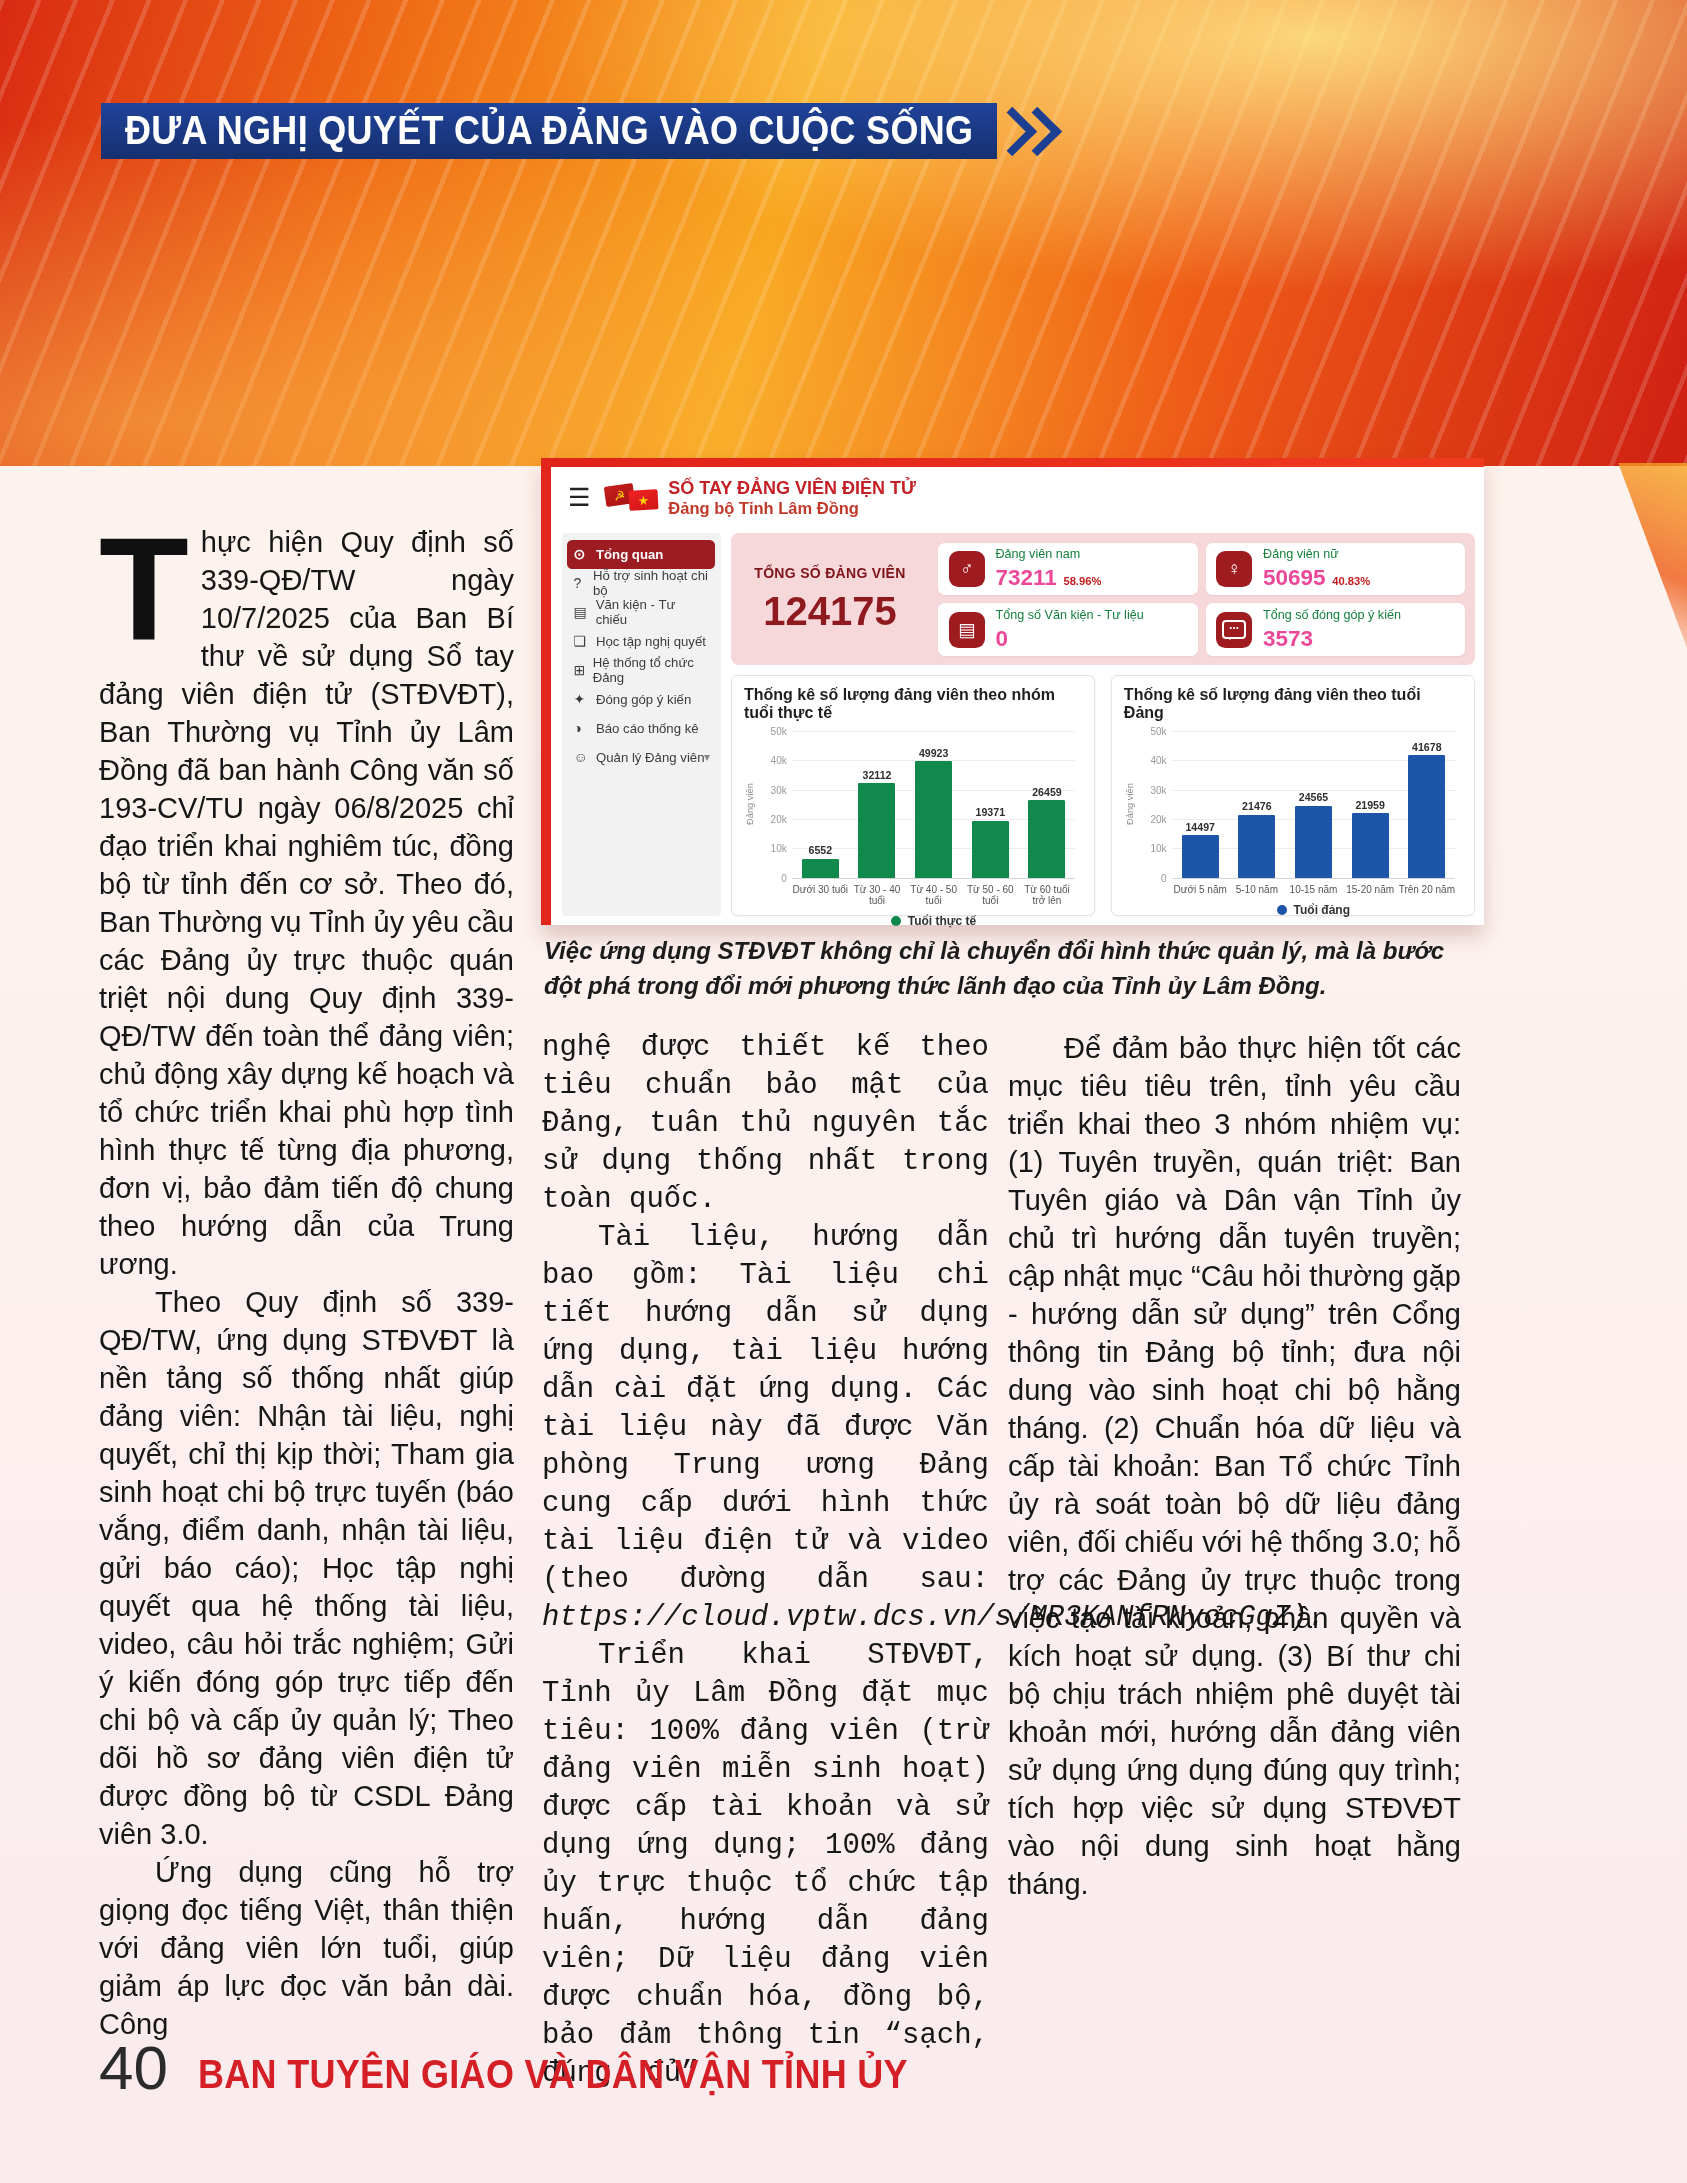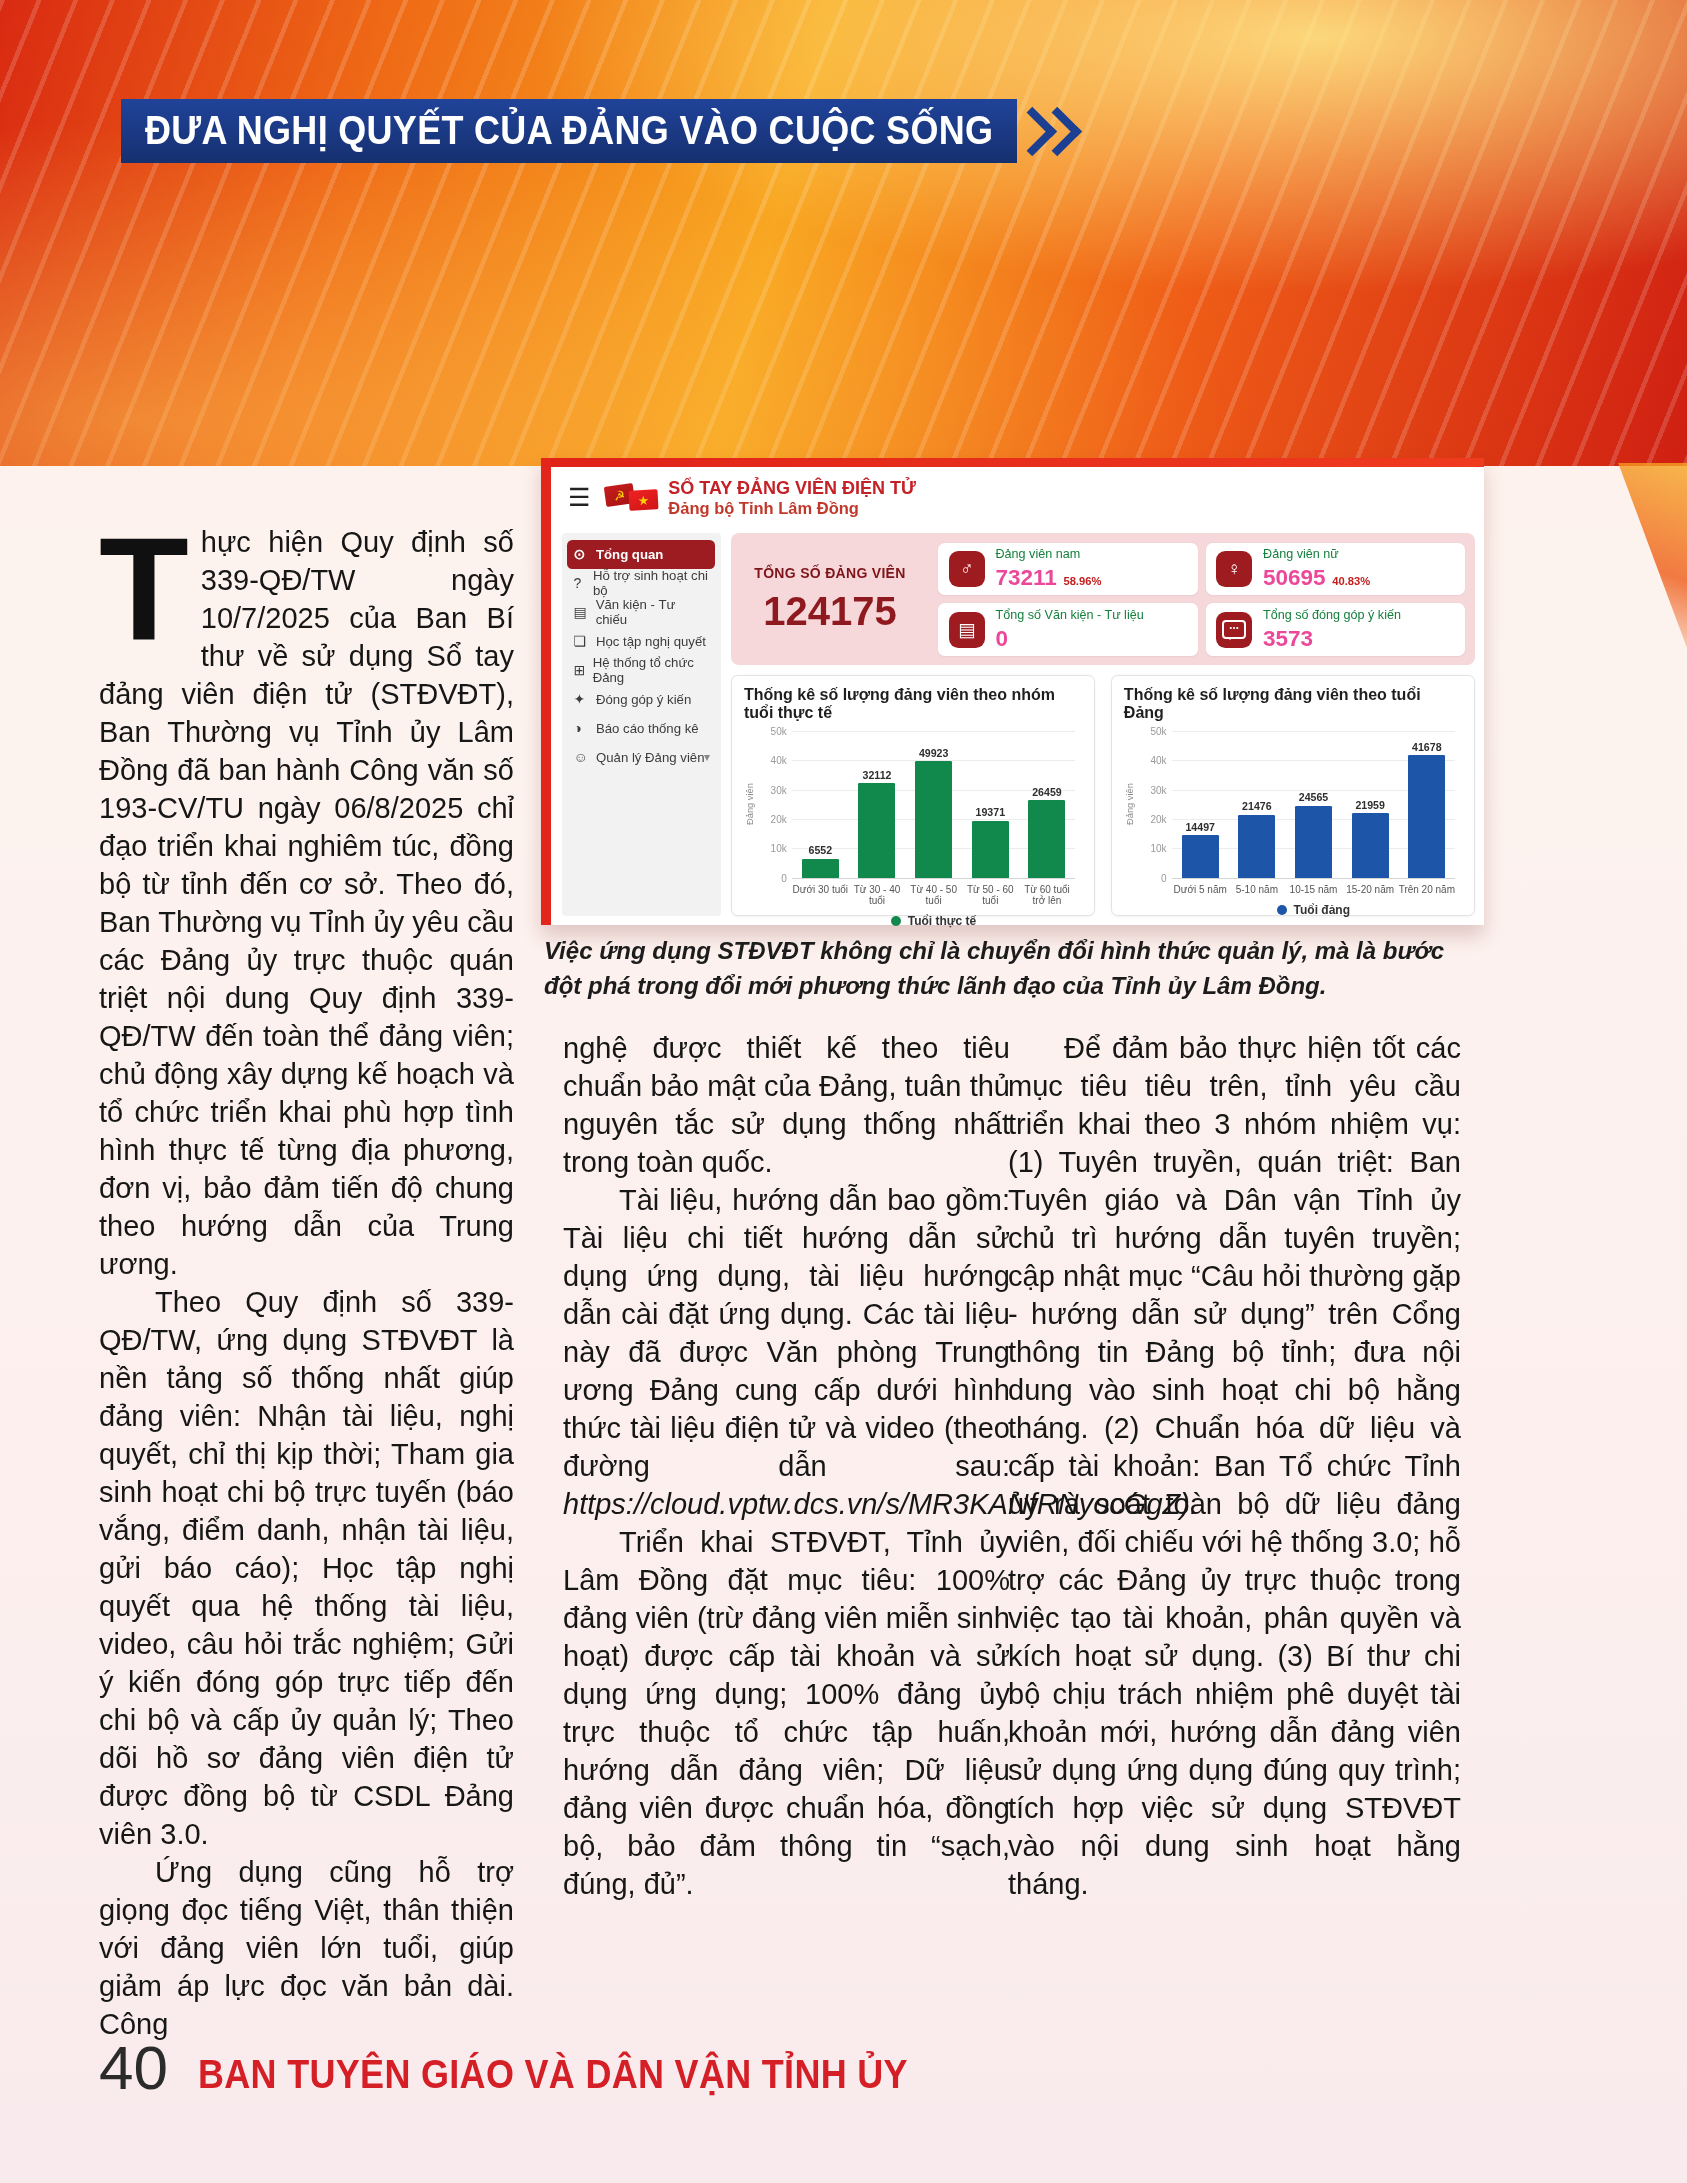--- a/index.html
+++ b/index.html
@@ -8,21 +8,21 @@
         font-family:"Liberation Sans",sans-serif;}
 
   
   .hero{position:absolute;left:0;top:0;right:0;height:466px;
     background:
       radial-gradient(ellipse at 78% 8%, rgba(255,238,140,.85), transparent 42%),
       radial-gradient(ellipse at 8% 90%, rgba(255,205,90,.45), transparent 50%),
       repeating-linear-gradient(112deg, rgba(255,255,255,.16) 0 4.6px, rgba(255,255,255,0) 4.6px 34px),
       linear-gradient(104deg,#d92a12 0%,#ef6a16 22%,#f8a51e 46%,#ef5d17 70%,#cf1f12 100%);}
   .kicker{position:absolute;left:101px;top:101px;height:60px;display:flex;align-items:center;}
-  .kicker-bar{height:64px;display:flex;align-items:center;padding:0 24px;background:linear-gradient(180deg,#20439a,#16306f);margin-left:20px;}
+  .kicker-bar{height:56px;display:flex;align-items:center;padding:0 24px;background:linear-gradient(180deg,#20439a,#16306f);}
   .kicker-text{color:#fff;font-weight:700;font-size:36px;letter-spacing:0.3px;transform:scaleY(1.12);white-space:nowrap;}
   .chevs{display:flex;margin-left:6.6px;}
   .chev{width:26.5px;height:26.5px;border-top:8px solid #1c3f92;border-right:8px solid #1c3f92;transform:rotate(45deg);margin-left:-9.3px;}
 
   .title-block{position:absolute;left:58px;top:196px;width:1569px;height:265px;
     background:radial-gradient(ellipse at 50% 45%, #f21f18 0%, #ee2a1d 55%, #ef4720 100%);
     clip-path:polygon(0 0,100% 0,97.6% 100%,2.2% 100%);}
   .frag-row{position:absolute;left:40px;top:34px;right:40px;height:30px;overflow:hidden;}
   .frag{position:absolute;bottom:0;background:#fff;opacity:.95;}
   .main-title{position:absolute;left:0;right:0;top:126px;text-align:center;color:#fff;
@@ -86,21 +86,21 @@
 
   
   .caption{position:absolute;left:544px;top:933px;width:903px;font-size:24px;line-height:35px;
            font-style:italic;font-weight:600;color:#1c1c1c;}
   .bodycol{position:absolute;text-align:justify;font-size:29px;line-height:38px;color:#161616;}
   .bodycol p{margin:0;}
   .indent{text-indent:56px;}
   .dropcap{float:left;font-size:147px;line-height:118px;font-weight:700;margin:6.6px 12px 0 0;color:#101010;}
   .it{font-style:italic;}
   #col1{left:99px;top:523px;width:415px;}
-  #col2{left:563px;top:1029px;width:447px;}
+  #col2{left:542px;top:1029px;width:447px;font-family:Liberation Mono, monospace;}
   #col3{left:1008px;top:1029px;width:453px;}
 
   
   .footer{position:absolute;left:99px;top:2032px;display:flex;align-items:baseline;gap:30px;}
   .pageno{font-size:62px;color:#2b2b2b;}
   .publisher{font-size:36px;font-weight:800;color:#d41f26;transform:scaleY(1.12);transform-origin:left bottom;letter-spacing:0.3px;white-space:nowrap;}
 </style>
 </head>
 <body>
 

